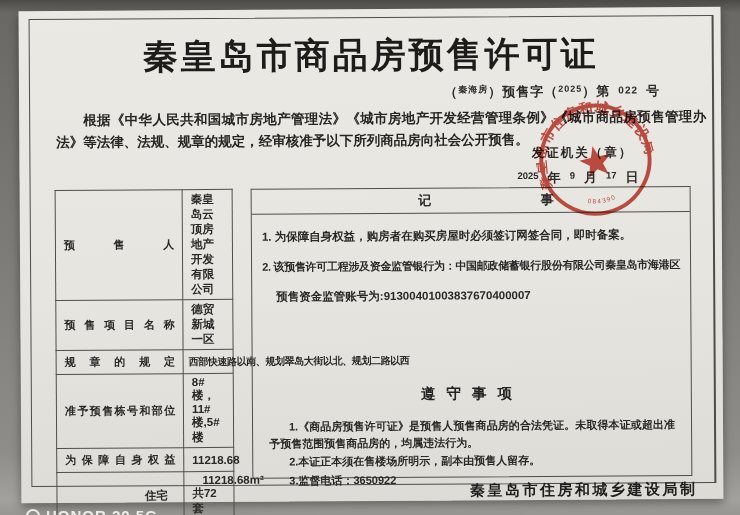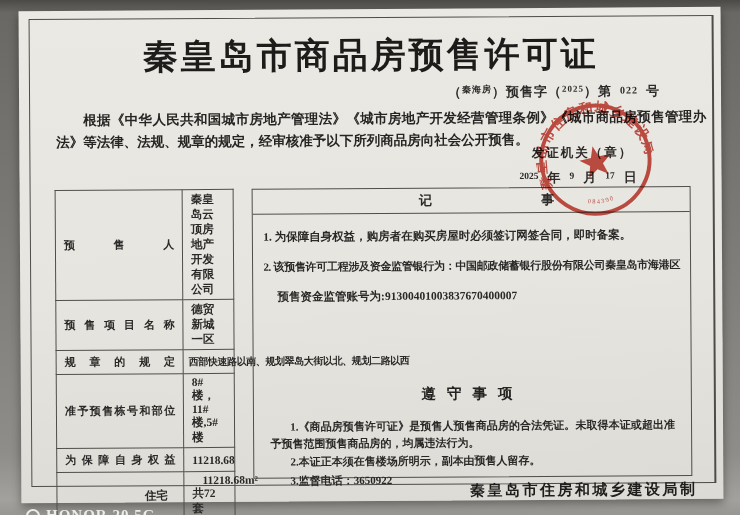--- a/index.html
+++ b/index.html
@@ -4,21 +4,20 @@
 <style>
   html,body{margin:0;padding:0;}
   body{
     width:740px;height:515px;overflow:hidden;position:relative;
     background:#6b6965;
     font-family:"Liberation Sans","DejaVu Sans",sans-serif;
   }
   .photo{
     position:absolute;inset:0;
     background:linear-gradient(180deg,#4c4a46 0%,#6a6864 2.5%,#7c7a76 45%,#8f8d89 88%,#a3a19d 97%,#989692 100%);
-    font-family:Liberation Serif, serif;
   }
   .paper{
     position:absolute;left:20px;top:9px;width:702px;height:492px;
     background:linear-gradient(178deg,#ebe9e4 0%,#e7e5e0 55%,#dddbd6 100%);
     transform:rotate(-0.35deg);
     box-shadow:0 4px 10px rgba(0,0,0,.38);
   }
   .cert-border{
     position:absolute;left:10px;top:8px;width:682px;height:466px;
     border:1.5px solid #4e4c49;border-right-width:2.5px;

